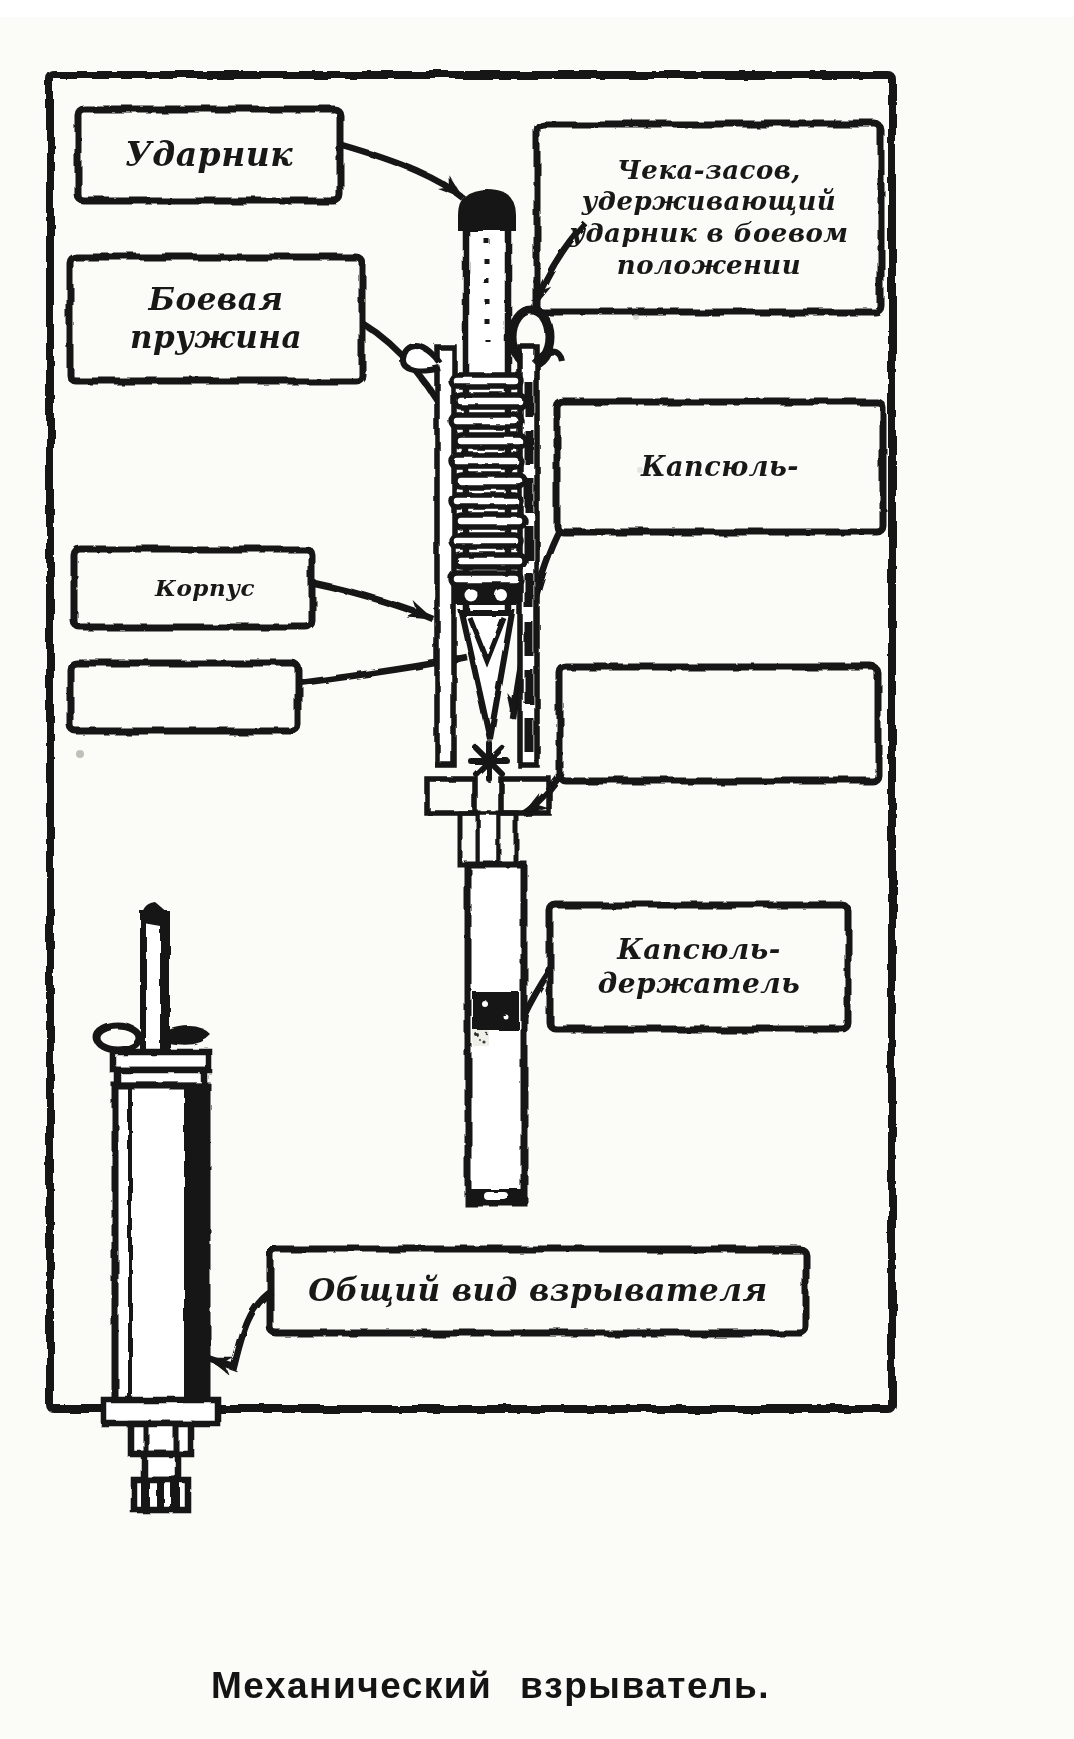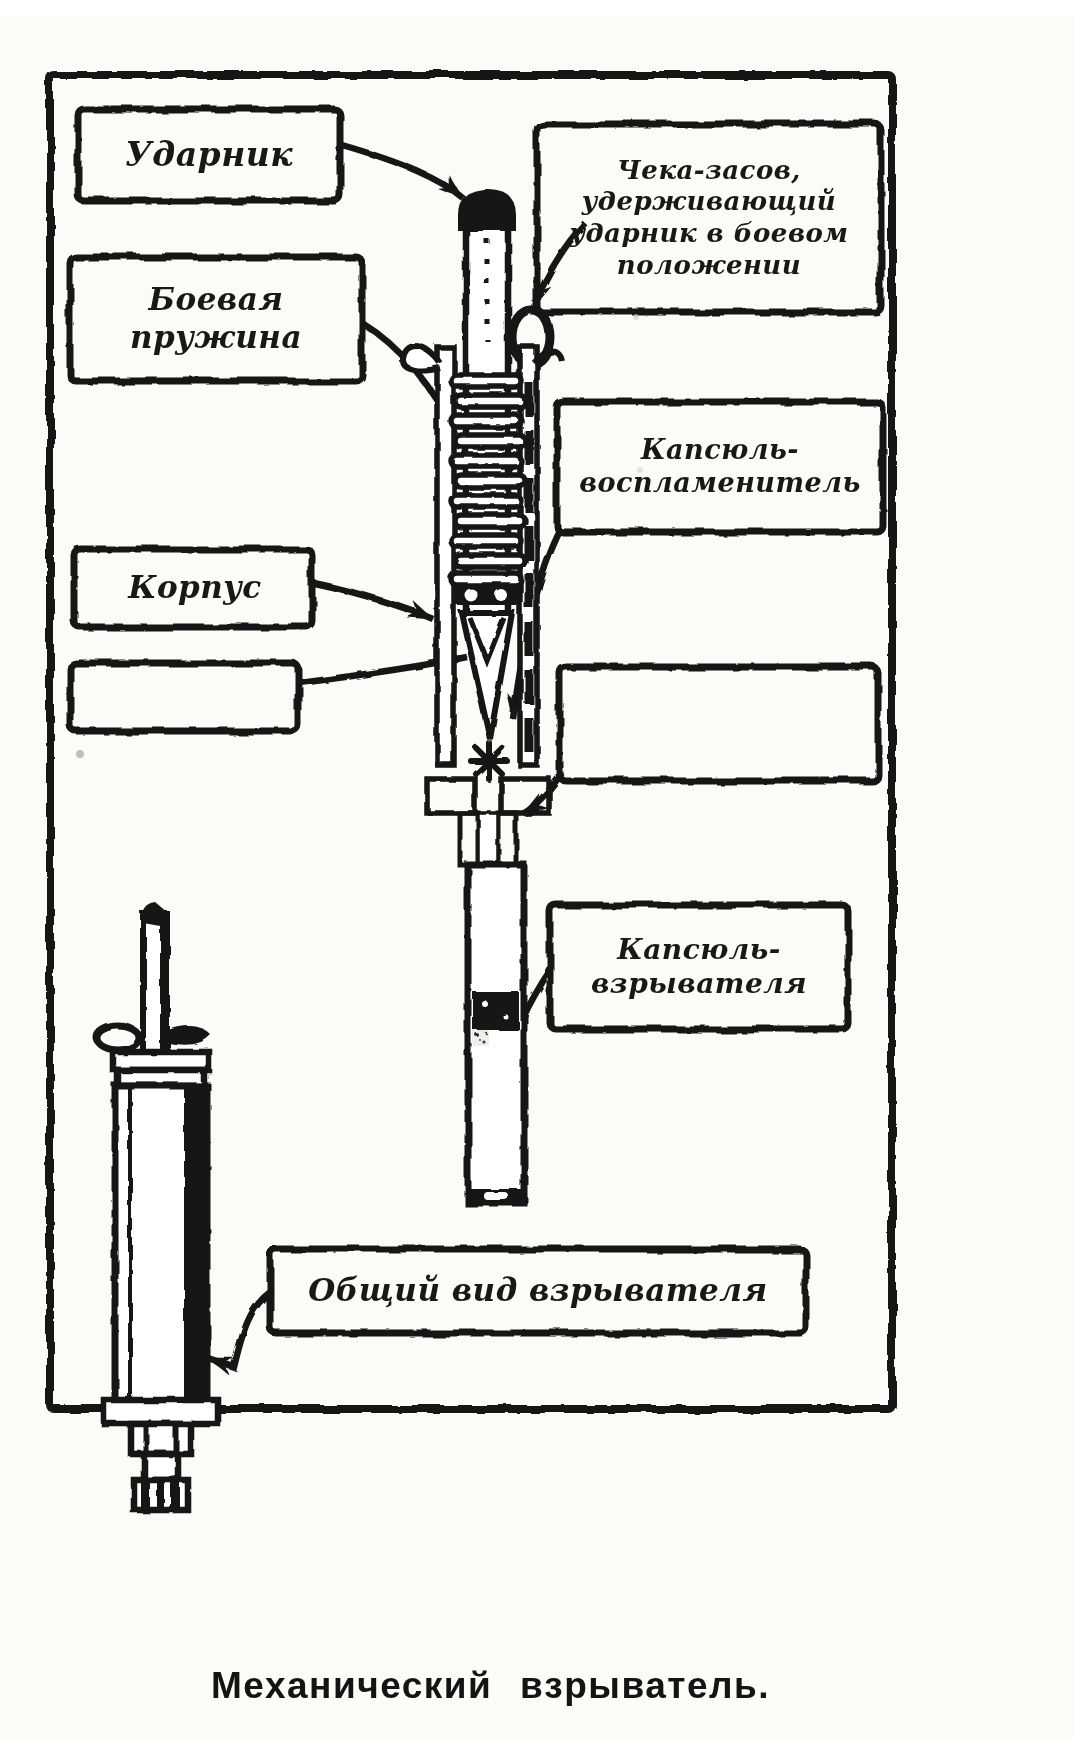--- a/index.html
+++ b/index.html
@@ -177,32 +177,31 @@
 
   <div class="label-box" style="left:537px;top:107px;width:344px;height:188px;font-size:26px">
     <span>Чека-засов,</span>
     <span>удерживающий</span>
     <span>ударник в боевом</span>
     <span>положении</span>
   </div>
 
   <div class="label-box" style="left:557px;top:385px;width:326px;height:130px;font-size:27px">
     <span>Капсюль-</span>
-    <span>воспламенитель</span>
-  </div>
-
-  <div class="label-box" style="left:76px;top:532px;width:238px;height:78px;font-size:31px">
+  </div>
+
+  <div class="label-box" style="left:86px;top:532px;width:238px;height:78px;font-size:23px">
     <span>Корпус</span>
   </div>
 
 
 
   <div class="label-box" style="left:550px;top:888px;width:298px;height:124px;font-size:28px">
     <span>Капсюль-</span>
-    <span>взрывателя</span>
+    <span>держатель</span>
   </div>
 
   <div class="label-box" style="left:270px;top:1232px;width:536px;height:84px;font-size:31px">
     <span>Общий вид взрывателя</span>
   </div>
 
   <div id="caption">Механический взрыватель.</div>
 </div>
 
 </body></html>

